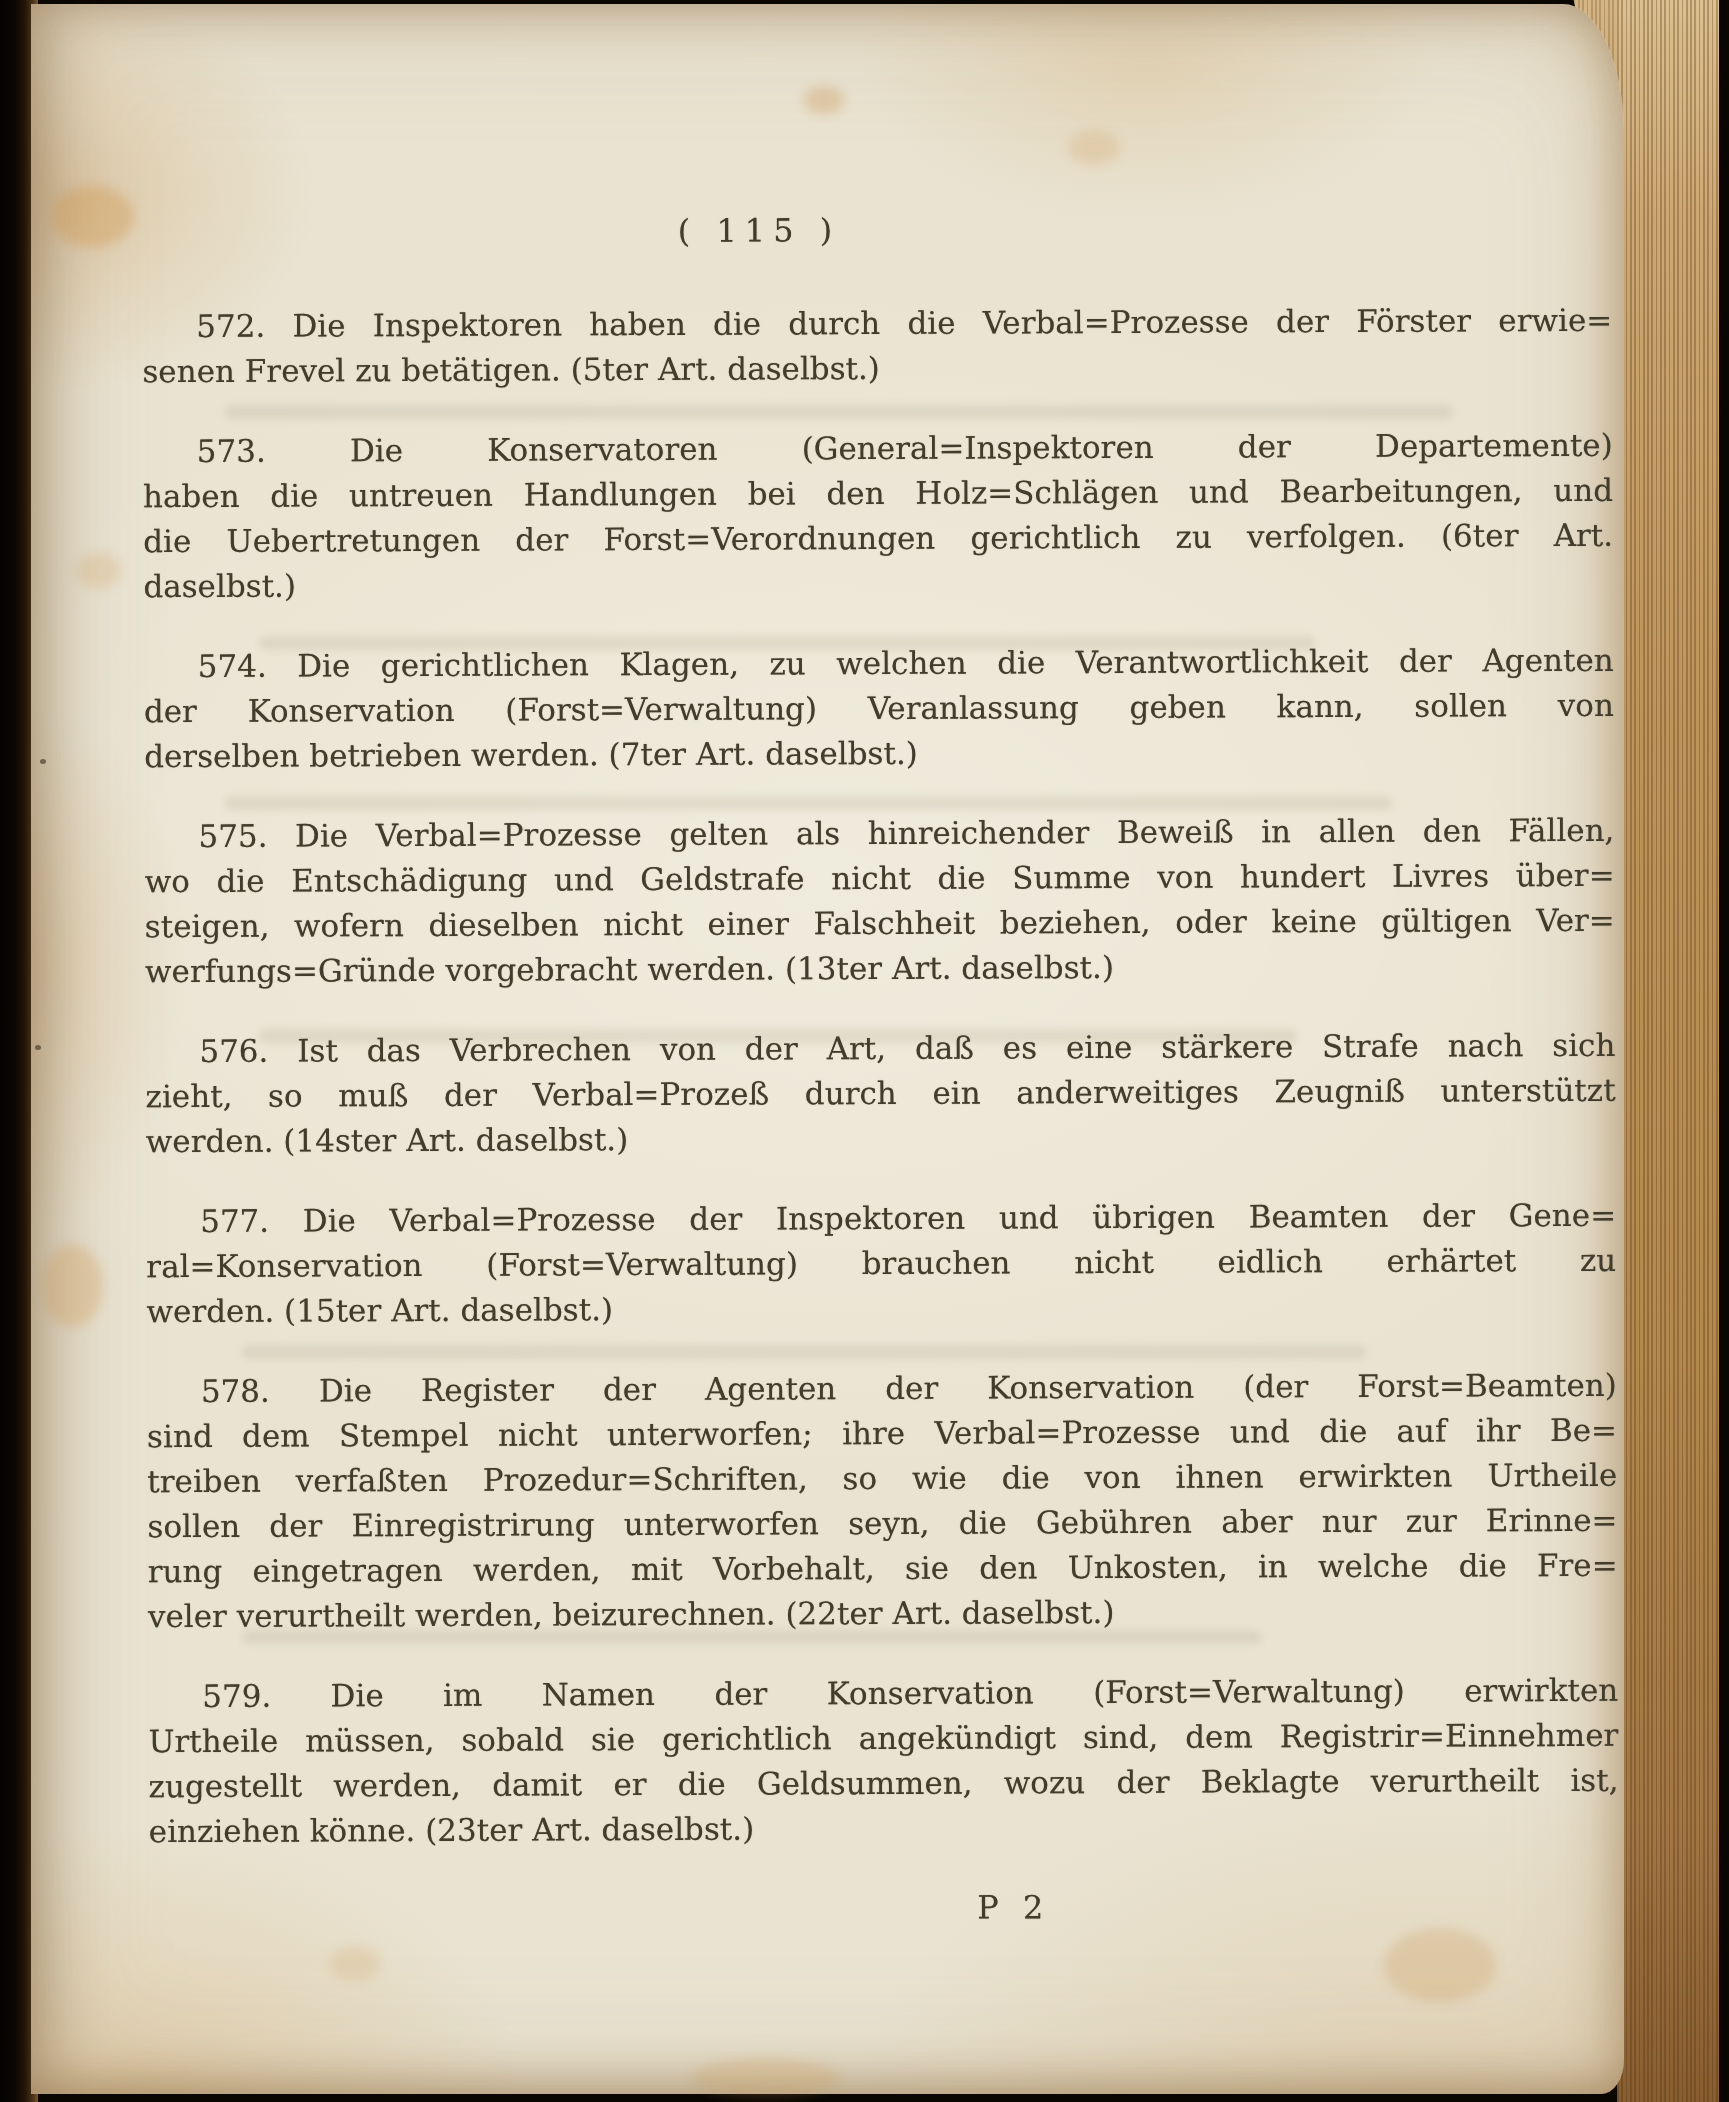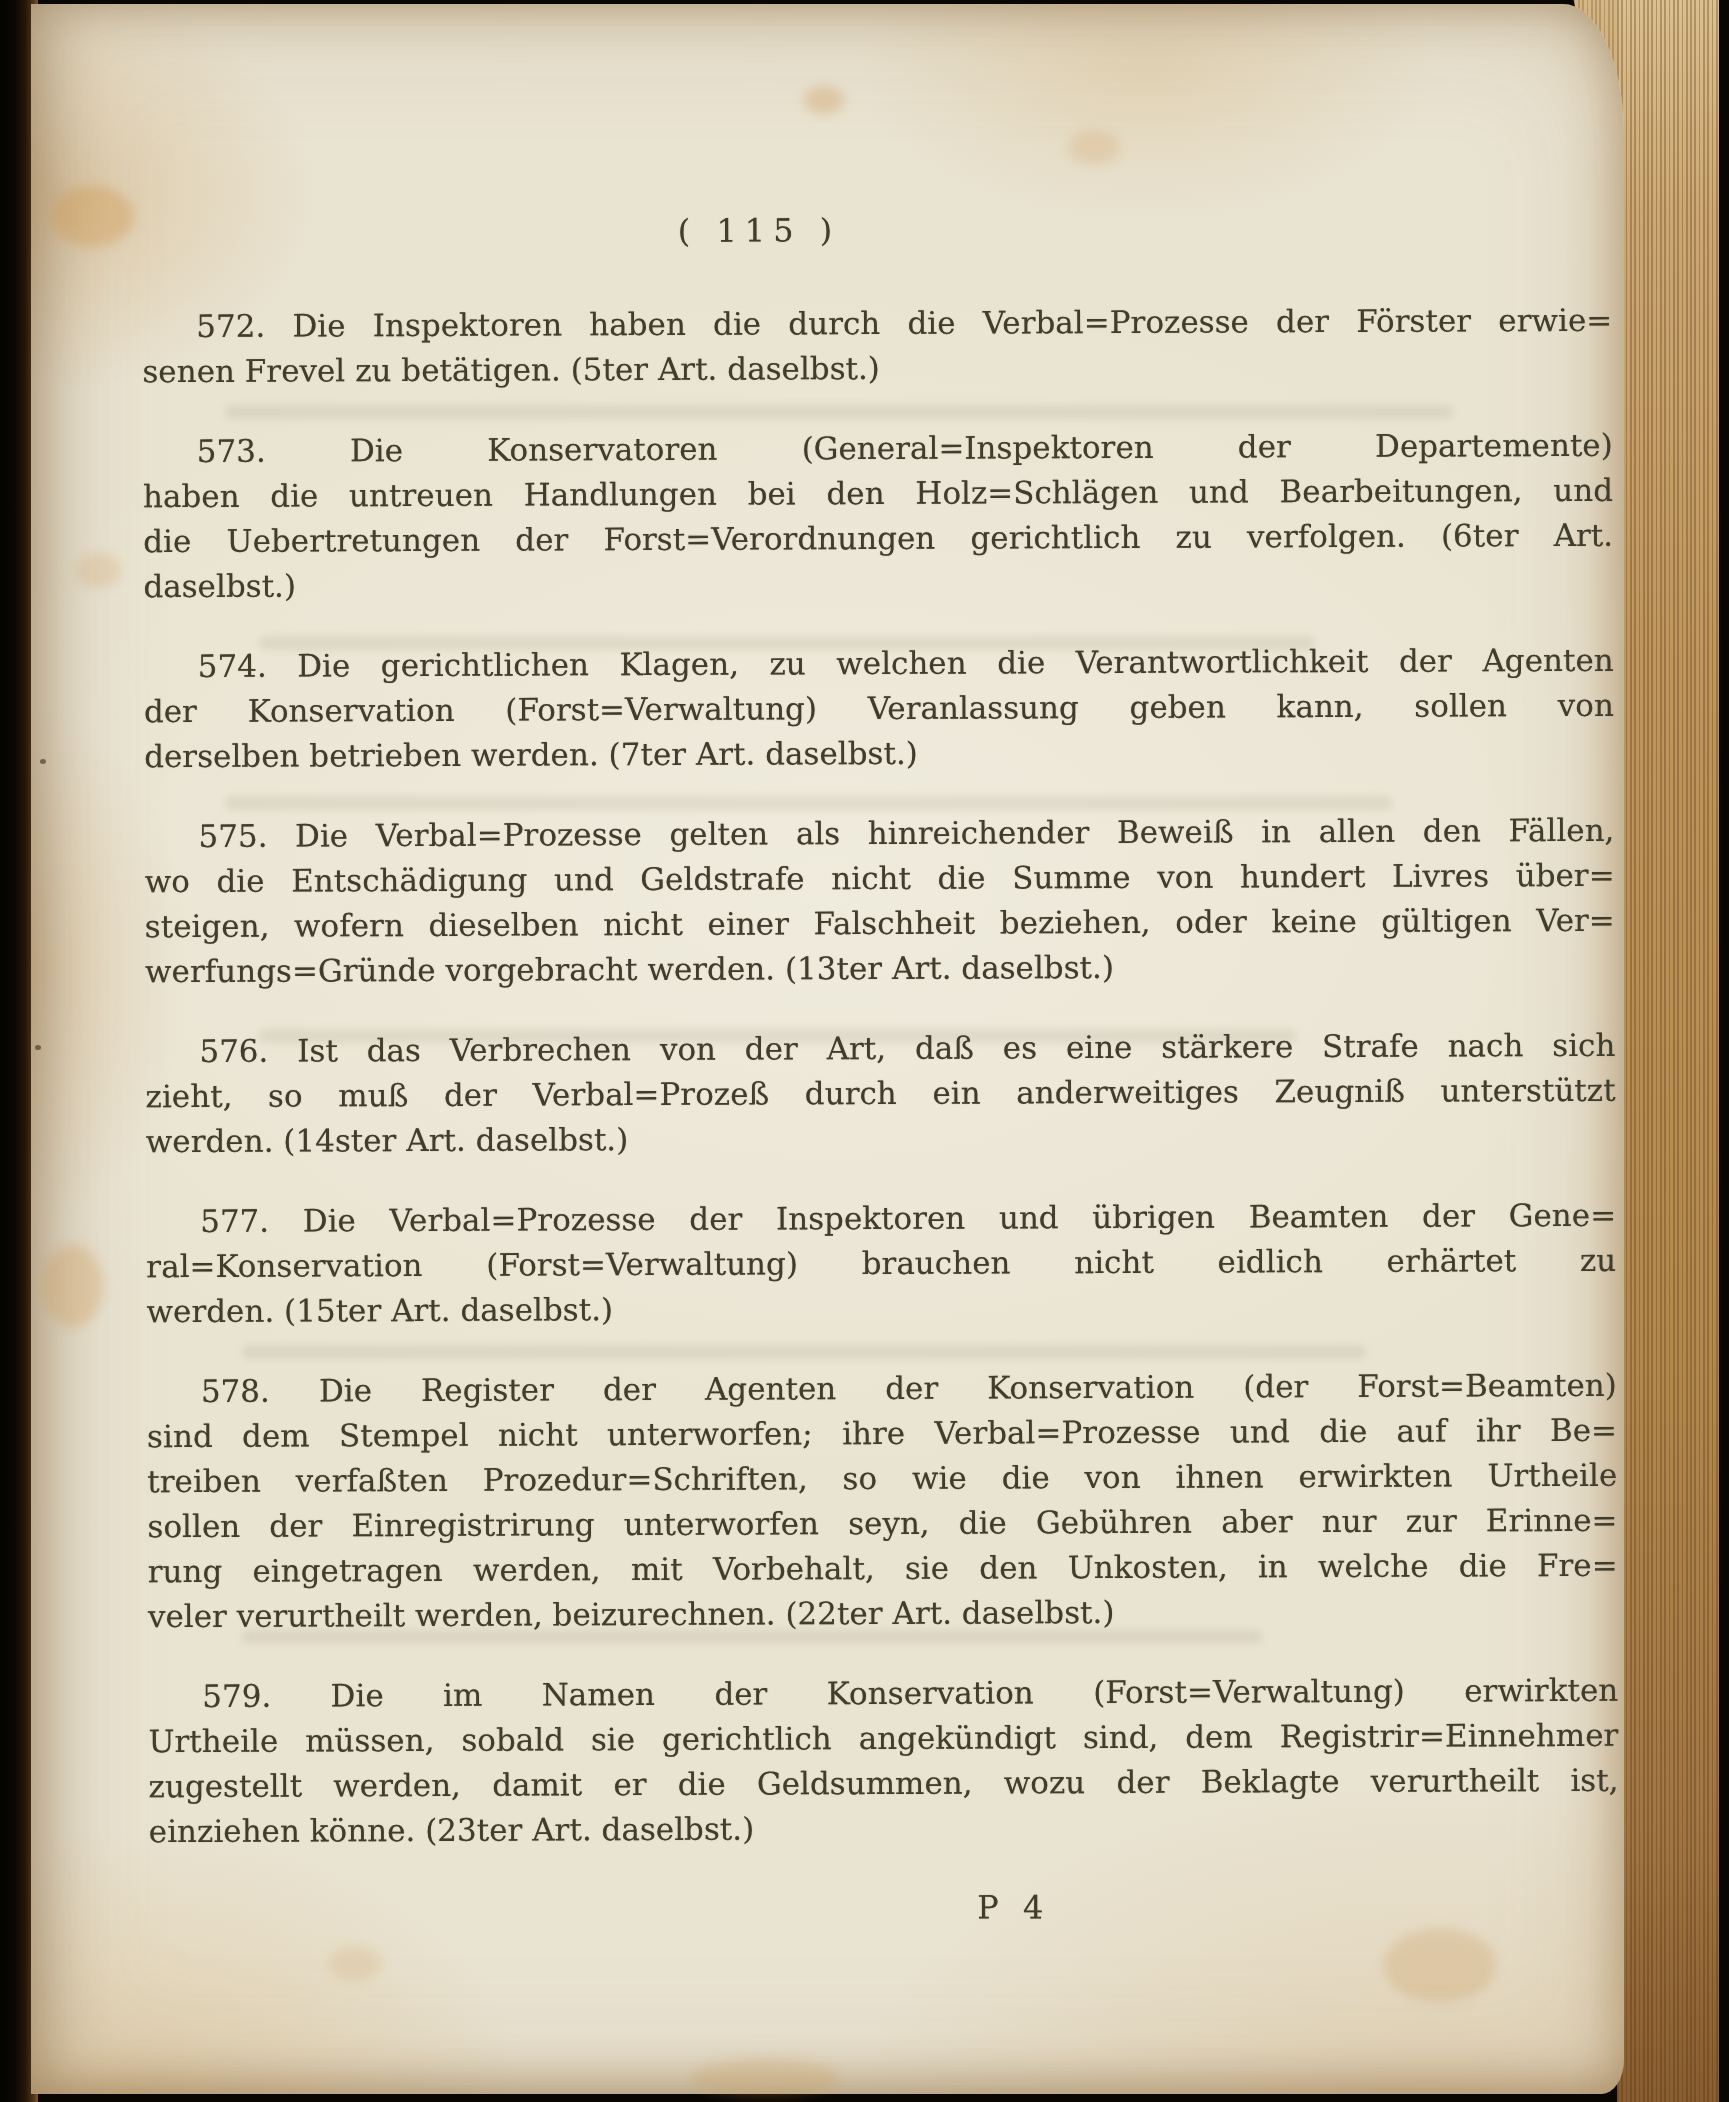--- a/index.html
+++ b/index.html
@@ -151,17 +151,17 @@
       <span class="line last">veler verurtheilt werden, beizurechnen. (22ter Art. daselbst.)</span>
     </p>
 
     <p class="para">
       <span class="line first">579. Die im Namen der Konservation (Forst=Verwaltung) erwirkten</span>
       <span class="line">Urtheile müssen, sobald sie gerichtlich angekündigt sind, dem Registrir=Einnehmer</span>
       <span class="line">zugestellt werden, damit er die Geldsummen, wozu der Beklagte verurtheilt ist,</span>
       <span class="line last">einziehen könne. (23ter Art. daselbst.)</span>
     </p>
 
-    <div class="signature">P 4</div>
+    <div class="signature">P 2</div>
 
   </div>
 </div>
 
 
 </body></html>

